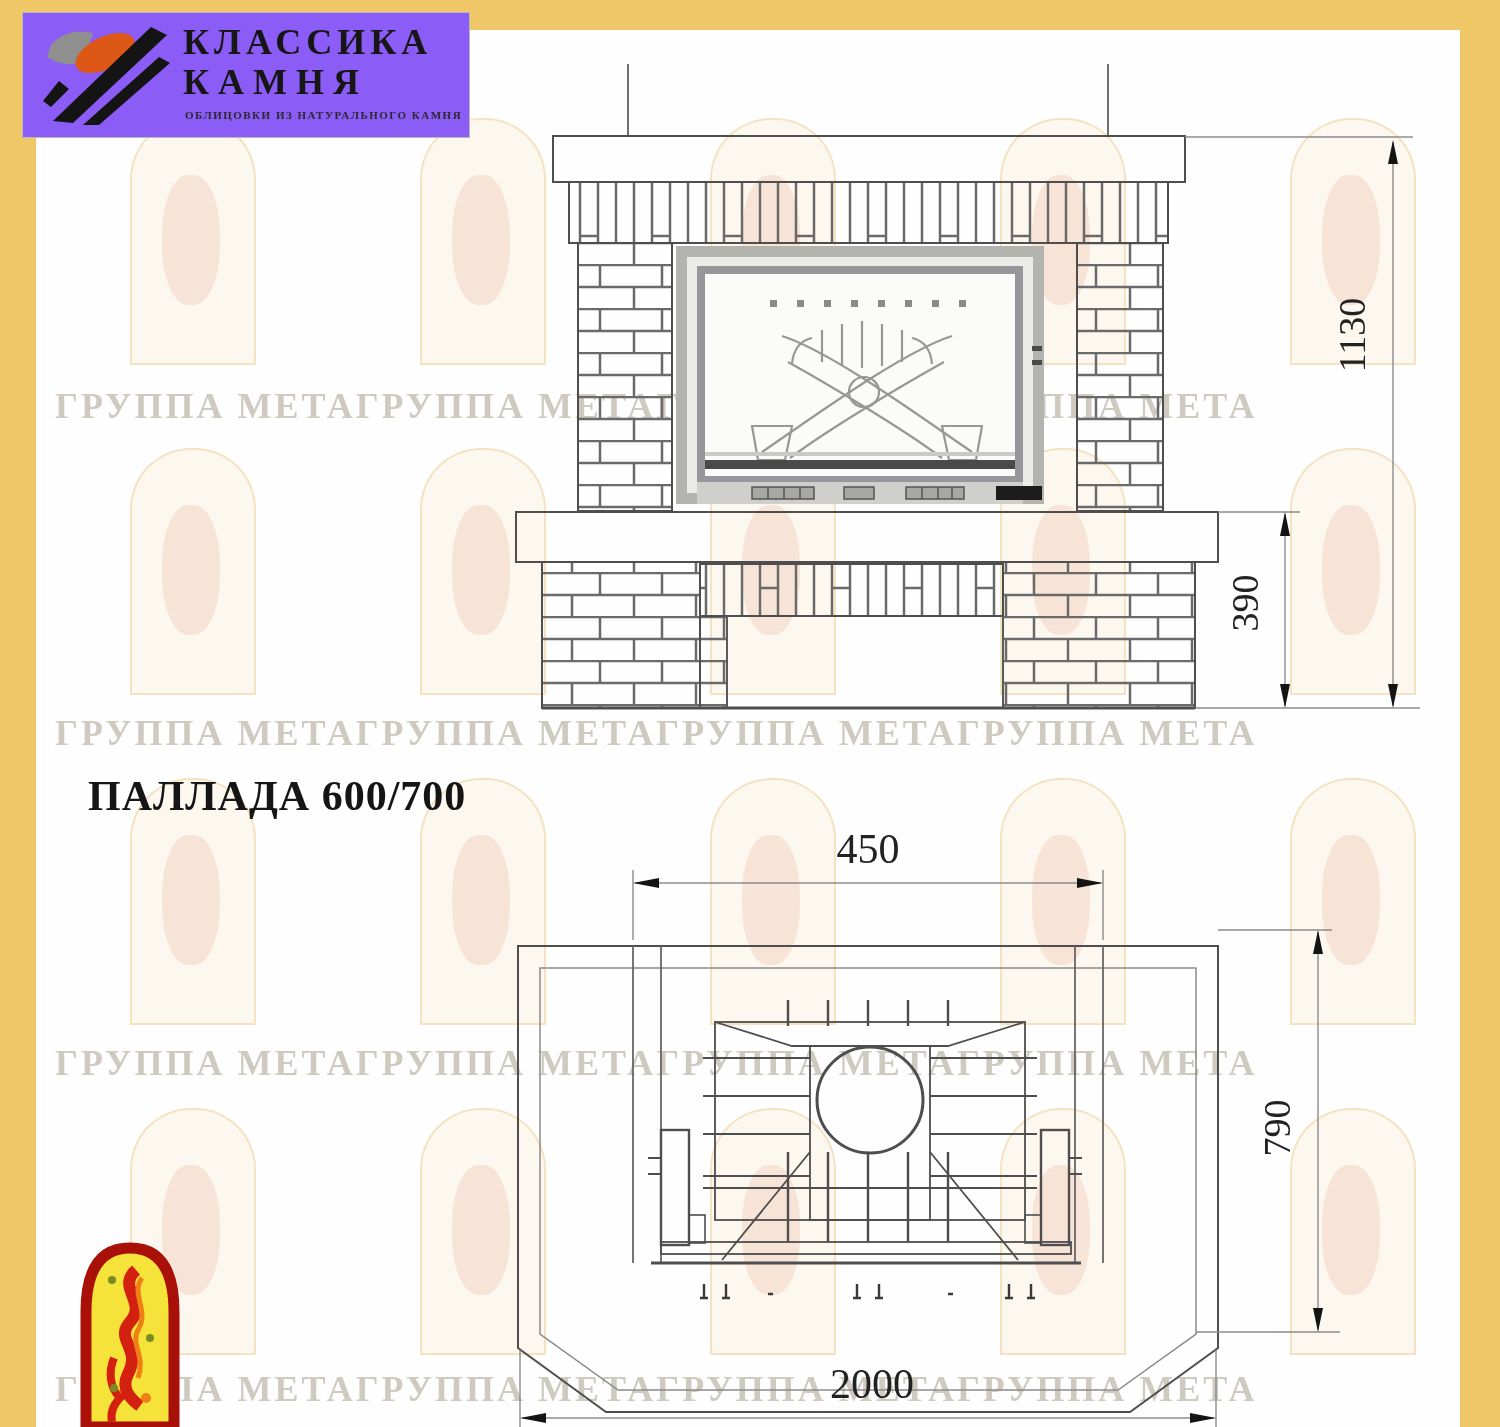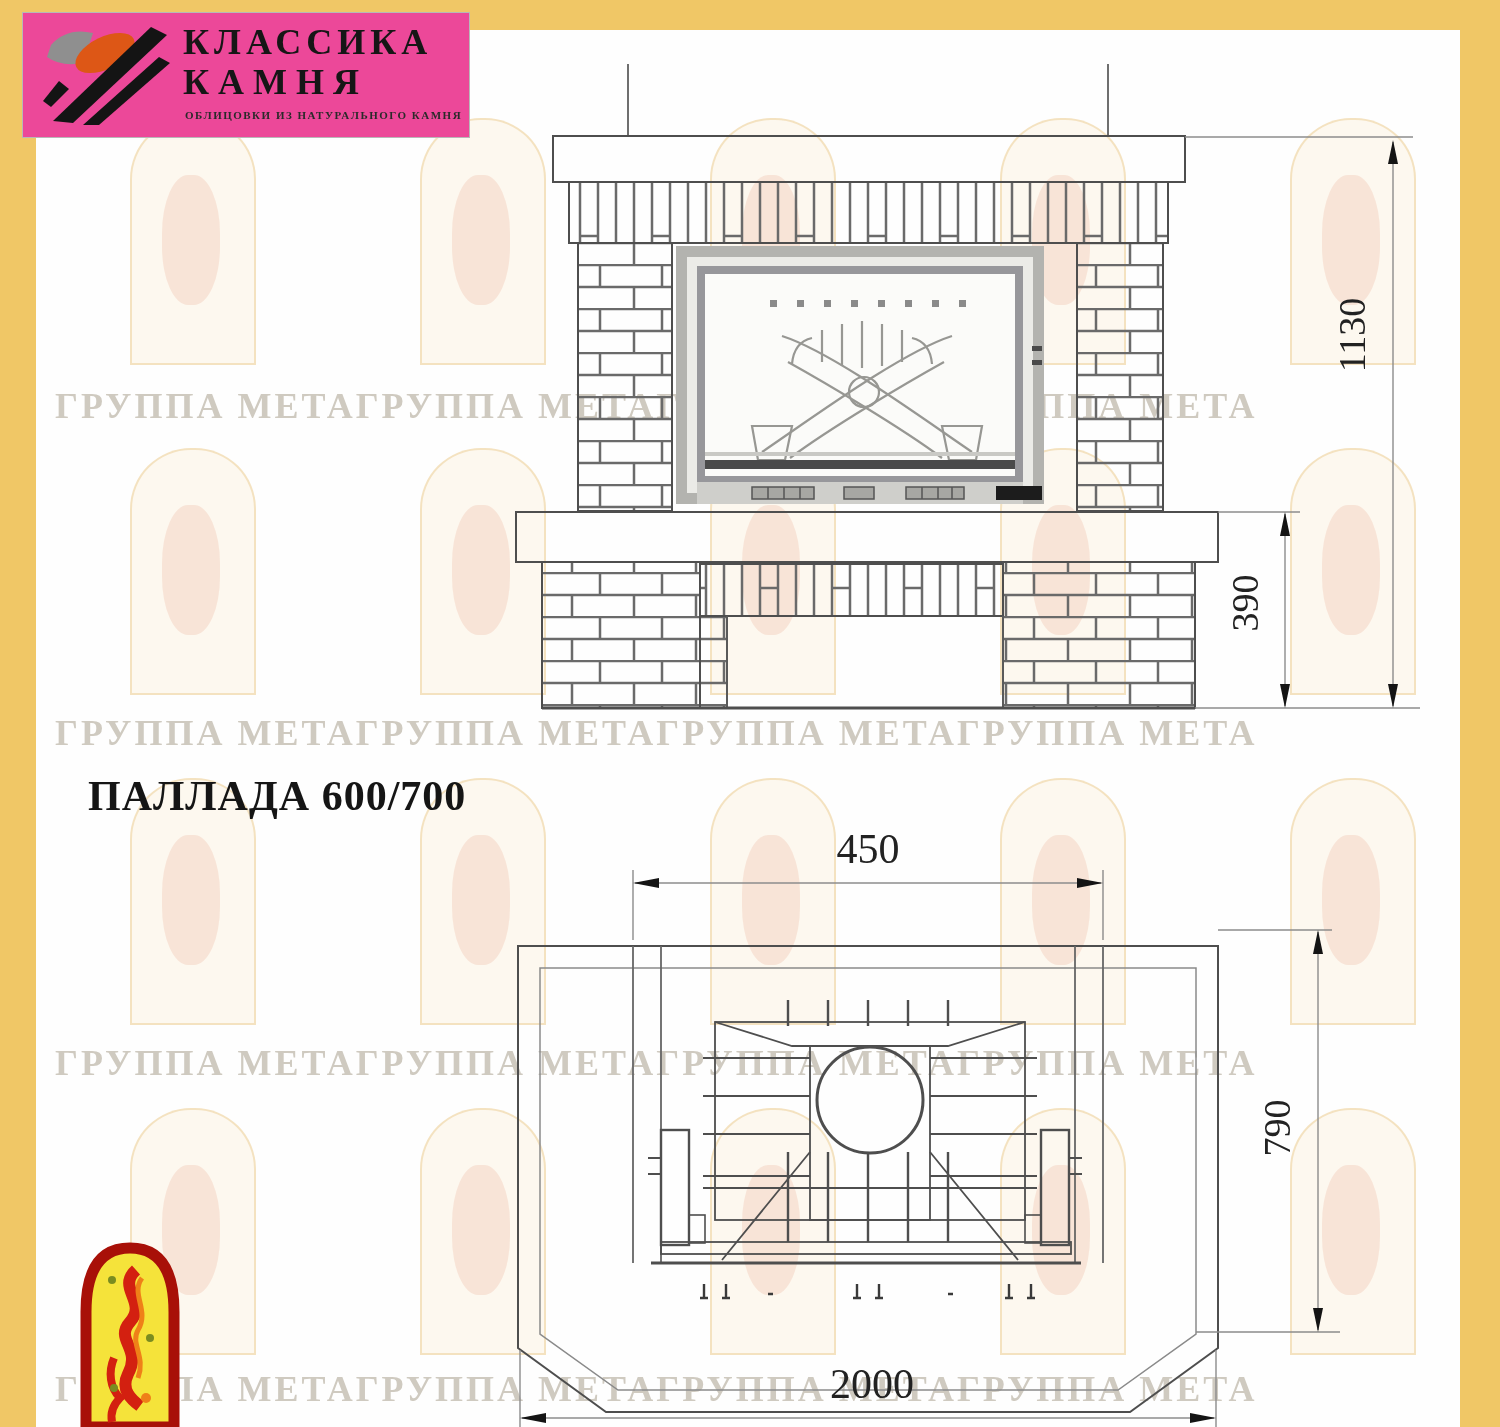--- a/index.html
+++ b/index.html
@@ -10,21 +10,21 @@
   .border-left{position:absolute;left:0;top:0;width:36px;height:1427px;background:#F0C766;}
   .border-right{position:absolute;left:1460px;top:0;width:40px;height:1427px;background:#F0C766;}
   
   .wm-arch{position:absolute;width:122px;height:243px;border:2px solid rgba(242,222,185,.85);
            border-radius:61px 61px 0 0;background:rgba(251,243,226,.55);}
   .wm-arch .flame{position:absolute;left:30px;top:55px;width:58px;height:130px;
            background:rgba(232,150,118,.20);border-radius:45%;}
   .wm-text{position:absolute;left:55px;width:1420px;white-space:nowrap;overflow:hidden;
            font-weight:bold;font-size:36px;letter-spacing:3px;color:rgba(138,124,100,.40);}
   
-  .logo-box{position:absolute;left:22px;top:12px;width:448px;height:126px;background:#ec4899;
+  .logo-box{position:absolute;left:22px;top:12px;width:448px;height:126px;background:#8b5cf6;
             border:1px solid #b8b8b8;box-sizing:border-box;}
   .logo-text1{position:absolute;left:160px;top:8px;font-size:36px;font-weight:bold;
             letter-spacing:5px;color:#161616;}
   .logo-text2{position:absolute;left:160px;top:48px;font-size:36px;font-weight:bold;
             letter-spacing:9px;color:#161616;}
   .logo-tagline{position:absolute;left:162px;top:96px;font-size:11px;font-weight:bold;
             letter-spacing:1.5px;color:#2a2a2a;text-align:right;}
   
   .model-title{position:absolute;left:88px;top:772px;font-size:42px;font-weight:bold;
             letter-spacing:1px;color:#151515;}

